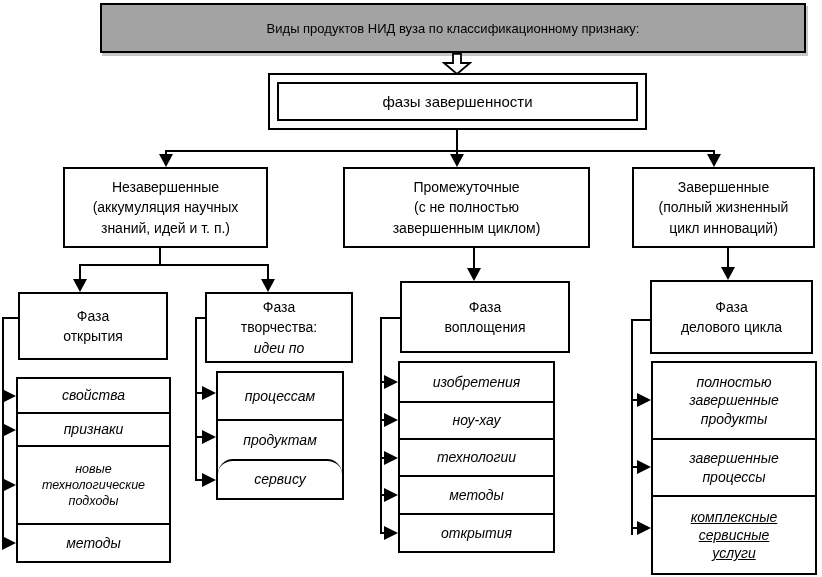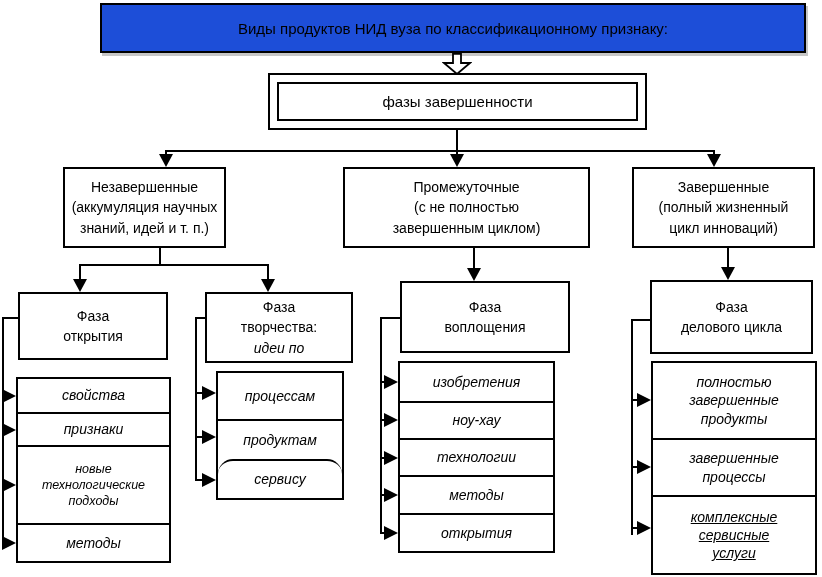--- a/index.html
+++ b/index.html
@@ -6,21 +6,21 @@
   #stage{
     position:relative;width:822px;height:577px;background:#ffffff;
     font-family:"Liberation Sans", sans-serif;color:#000;overflow:hidden;
   }
   .box{
     position:absolute;border:2px solid #000;background:#fff;box-sizing:border-box;
     display:flex;align-items:center;justify-content:center;text-align:center;
   }
   .pre{white-space:pre-line;}
   .title-box{
-    background:#1d4ed8;font-size:15px;box-shadow:2px 3px 0 rgba(0,0,0,0.22);
+    background:#a3a3a3;font-size:13px;box-shadow:2px 3px 0 rgba(0,0,0,0.22);
   }
   .root-outer{padding:7px;display:block;}
   .root-inner{
     border:2px solid #000;width:100%;height:100%;box-sizing:border-box;
     display:flex;align-items:center;justify-content:center;font-size:15px;
   }
   .branch{font-size:14px;line-height:1.45;}
   .phase{font-size:14px;line-height:1.45;flex-direction:column;}
   .phase .sub{font-style:italic;}
   .list{
@@ -62,21 +62,21 @@
 
   <div class="ln-v" style="left:456px;top:128px;height:22px;"></div>
   <div class="ln-h" style="left:166px;top:150px;width:549px;"></div>
   <div class="ln-v" style="left:165px;top:150px;height:6px;"></div>
   <div class="ln-v" style="left:456px;top:150px;height:6px;"></div>
   <div class="ln-v" style="left:713px;top:150px;height:6px;"></div>
   <div class="tri-down" style="left:159px;top:154px;"></div>
   <div class="tri-down" style="left:450px;top:154px;"></div>
   <div class="tri-down" style="left:707px;top:154px;"></div>
 
-  <div class="box branch pre" style="left:63px;top:167px;width:163px;height:81px;">Незавершенные
+  <div class="box branch pre" style="left:63px;top:167px;width:205px;height:81px;">Незавершенные
 (аккумуляция научных
 знаний, идей и т. п.)</div>
   <div class="box branch pre" style="left:343px;top:167px;width:247px;height:81px;">Промежуточные
 (с не полностью
 завершенным циклом)</div>
   <div class="box branch pre" style="left:632px;top:167px;width:183px;height:81px;">Завершенные
 (полный жизненный
 цикл инноваций)</div>
 
   <div class="ln-v" style="left:159px;top:248px;height:17px;"></div>

